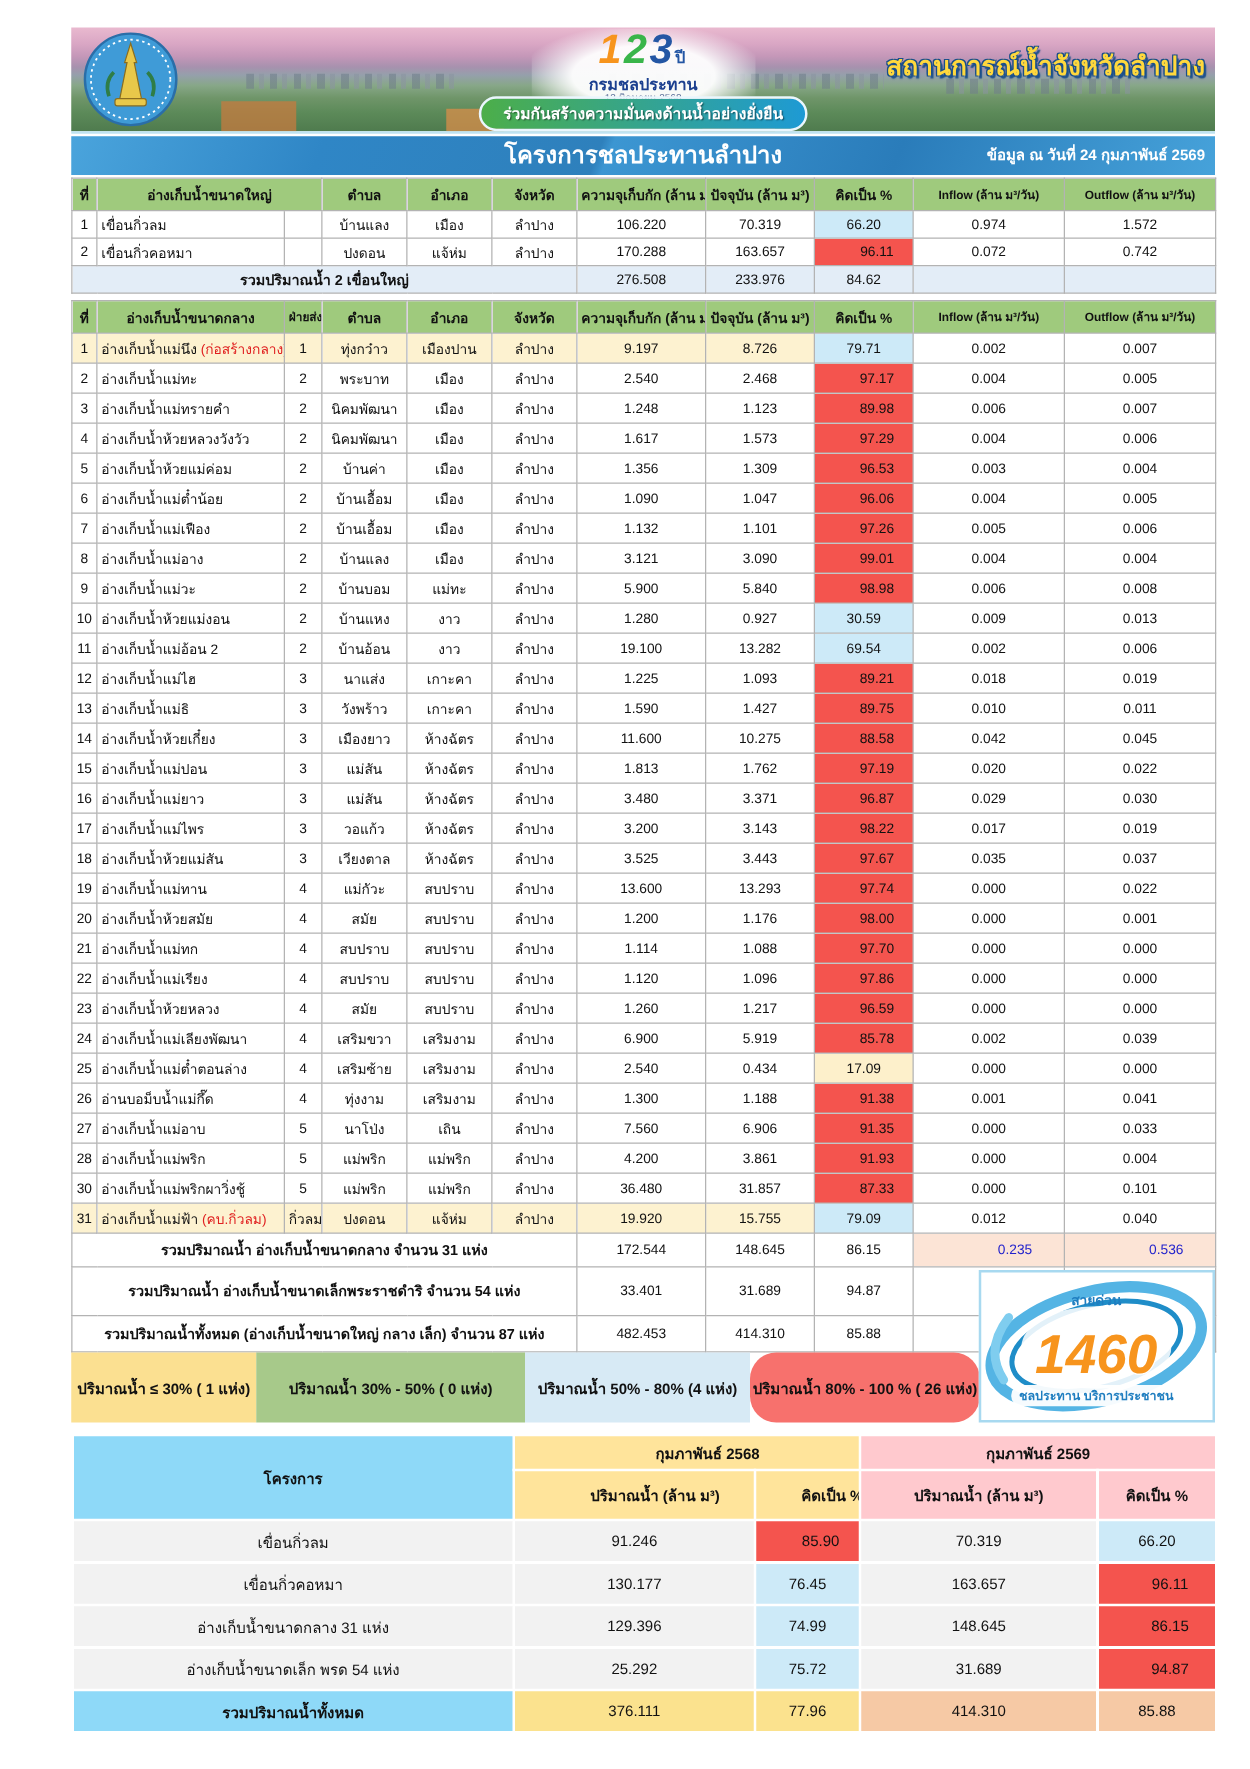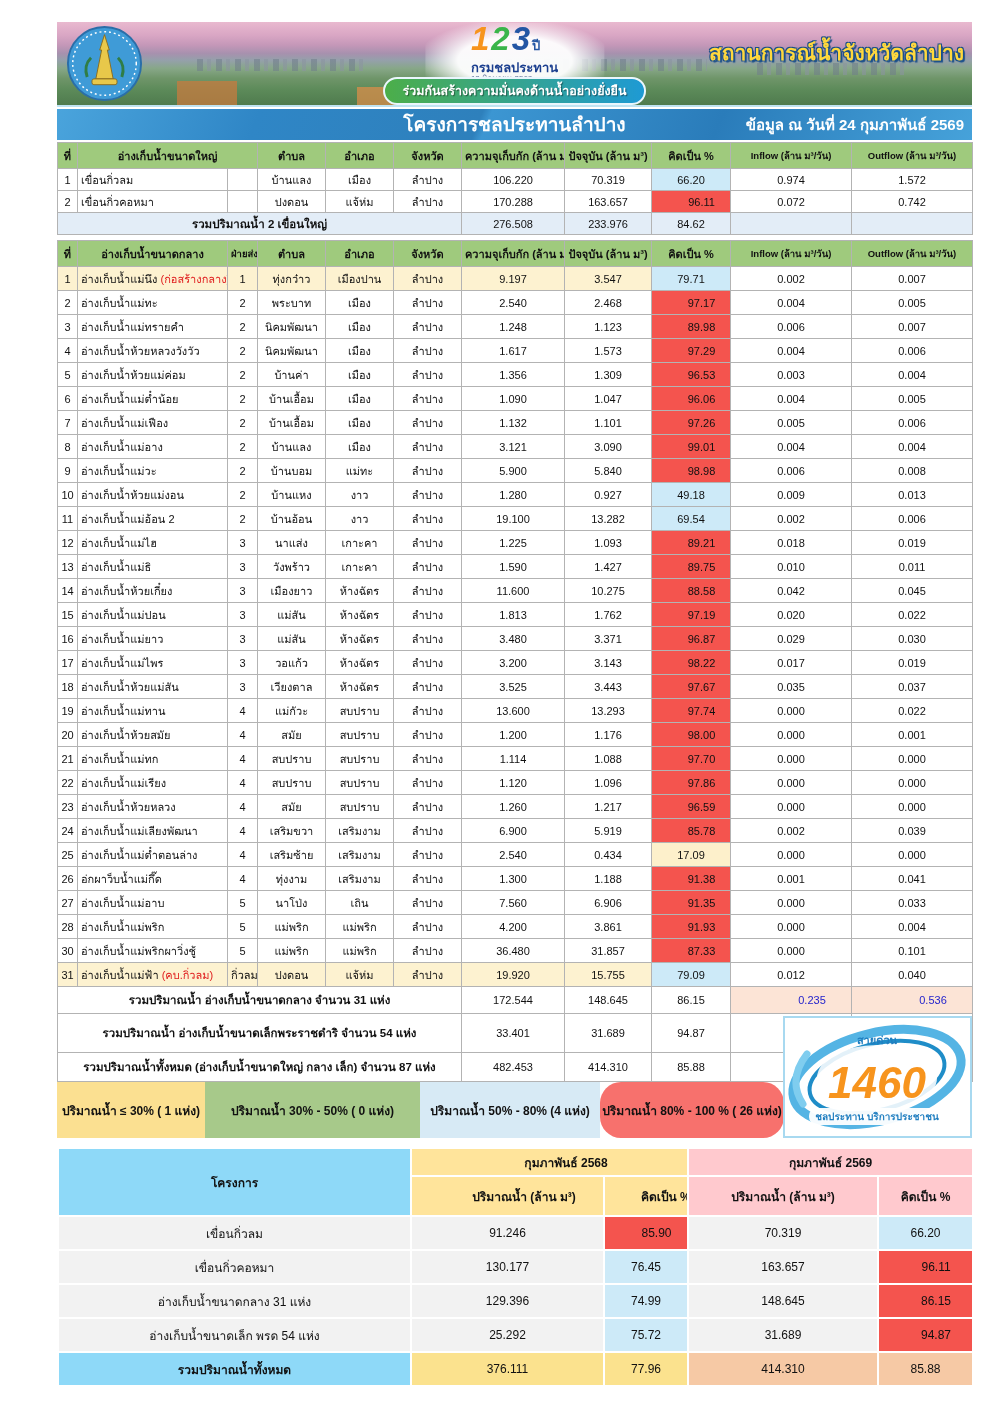--- a/index.html
+++ b/index.html
@@ -10,39 +10,39 @@
   
   .banner{position:relative;height:83px;overflow:hidden;border-bottom:2px solid #bfe3f2;
     background:linear-gradient(180deg,#e9b9cf 0%,#d9a6c4 16%,#c497b8 28%,#a791ae 38%,
       #95a0ab 46%,#87a788 56%,#6f9569 68%,#5c8a59 82%,#4f7b4e 100%);}
   .city{position:absolute;height:12px;bottom:34px;opacity:.55;
     background:repeating-linear-gradient(90deg,#6f7d8a 0 6px,transparent 6px 10px,#8a93a0 10px 14px,transparent 14px 19px);}
   .c1{left:140px;width:170px;} .c2{left:430px;width:220px;} .c3{left:700px;width:150px;bottom:30px;}
   .field{position:absolute;bottom:0;height:24px;background:#c77b3f;opacity:.75;}
   .f1{left:120px;width:60px;} .f2{left:300px;width:46px;height:18px;background:#d98e4a;} .f3{left:505px;width:58px;}
   .seal{position:absolute;left:9px;top:3px;}
-  .b-center{position:absolute;left:50%;top:1px;transform:translateX(-50%);
+  .b-center{position:absolute;left:50%;top:1px;transform:translateX(-50%);text-align:center;
     background:radial-gradient(ellipse at center,rgba(255,255,255,.95) 45%,rgba(255,255,255,0) 78%);
     padding:1px 46px 14px;}
   .digits{font-size:33px;font-weight:bold;font-style:italic;line-height:30px;letter-spacing:2px;}
   .dg0{color:#f7941d;} .dg1{color:#39b54a;} .dg2{color:#2456a4;}
   .yr{font-size:13px;color:#2456a4;font-style:normal;font-weight:bold;}
   .dept{font-size:13px;font-weight:bold;color:#1b3f8f;line-height:13px;}
   .anniv-date{font-size:8px;color:#5a6f9a;line-height:10px;}
   .slogan{position:absolute;left:50%;bottom:0;transform:translateX(-50%);white-space:nowrap;
     background:linear-gradient(90deg,#4cae49,#1e9ad4);border:2px solid #eaf6fd;border-radius:15px;
     color:#fff;font-weight:bold;font-size:12.5px;padding:2px 18px;text-shadow:1px 1px 1px rgba(0,0,0,.45);}
   .report-title{position:absolute;right:8px;top:14px;font-size:21px;font-weight:bold;color:#ffd83d;
     text-shadow:-1px -1px 0 #1a4f8a,1px -1px 0 #1a4f8a,-1px 1px 0 #1a4f8a,2px 2px 1px #1a4f8a;}
 
   
   .title-bar{position:relative;height:31px;margin-top:2px;color:#fff;
     background:linear-gradient(112deg,#4aa4dc 0%,#2f86c6 22%,#2e80bc 46%,#3c96d2 47%,#2a7cba 72%,#46a2da 100%);}
   .tb-title{position:absolute;left:0;right:0;text-align:center;line-height:31px;font-size:19px;font-weight:bold;}
-  .tb-date{position:absolute;right:8px;line-height:31px;font-size:15px;font-weight:bold;}
+  .tb-date{position:absolute;right:8px;line-height:31px;font-size:12px;font-weight:bold;}
 
   
   table{border-collapse:collapse;table-layout:fixed;width:915px;font-size:11px;}
   td,th{border:1px solid #b3b3b3;padding:0 3px;overflow:hidden;white-space:nowrap;text-align:center;}
   th{background:#9fca7d;font-weight:bold;height:25px;}
   th.sm{font-size:9.5px;}
   td.name{text-align:left;}
   .note{color:#e02020;}
   .t1{margin-top:2px;} .t1 td{height:21px;}
   .t2{margin-top:5px;} .t2 td{height:23px;}
@@ -210,21 +210,21 @@
     </thead>
     <tbody>
           <tr class="cream">
             <td>1</td>
             <td class="name">อ่างเก็บน้ำแม่นึง <span class="note">(ก่อสร้างกลาง)</span></td>
             <td>1</td>
             <td>ทุ่งกว๋าว</td>
             <td>เมืองปาน</td>
             <td>ลำปาง</td>
             <td>9.197</td>
-            <td>3.547</td>
+            <td>8.726</td>
             <td class="pc-blue">79.71</td>
             <td>0.002</td>
             <td>0.007</td>
           </tr>
           <tr>
             <td>2</td>
             <td class="name">อ่างเก็บน้ำแม่ทะ</td>
             <td>2</td>
             <td>พระบาท</td>
             <td>เมือง</td>
@@ -328,21 +328,21 @@
           </tr>
           <tr>
             <td>10</td>
             <td class="name">อ่างเก็บน้ำห้วยแม่งอน</td>
             <td>2</td>
             <td>บ้านแหง</td>
             <td>งาว</td>
             <td>ลำปาง</td>
             <td>1.280</td>
             <td>0.927</td>
-            <td class="pc-blue">49.18</td>
+            <td class="pc-blue">30.59</td>
             <td>0.009</td>
             <td>0.013</td>
           </tr>
           <tr>
             <td>11</td>
             <td class="name">อ่างเก็บน้ำแม่อ้อน 2</td>
             <td>2</td>
             <td>บ้านอ้อน</td>
             <td>งาว</td>
             <td>ลำปาง</td>
@@ -529,21 +529,21 @@
             <td>เสริมงาม</td>
             <td>ลำปาง</td>
             <td>2.540</td>
             <td>0.434</td>
             <td class="pc-cream">17.09</td>
             <td>0.000</td>
             <td>0.000</td>
           </tr>
           <tr>
             <td>26</td>
-            <td class="name">อ่กผาว็บน้ำแม่กึ๊ด</td>
+            <td class="name">อ่านบอม็บน้ำแม่กึ๊ด</td>
             <td>4</td>
             <td>ทุ่งงาม</td>
             <td>เสริมงาม</td>
             <td>ลำปาง</td>
             <td>1.300</td>
             <td>1.188</td>
             <td class="pc-red">91.38</td>
             <td>0.001</td>
             <td>0.041</td>
           </tr>

